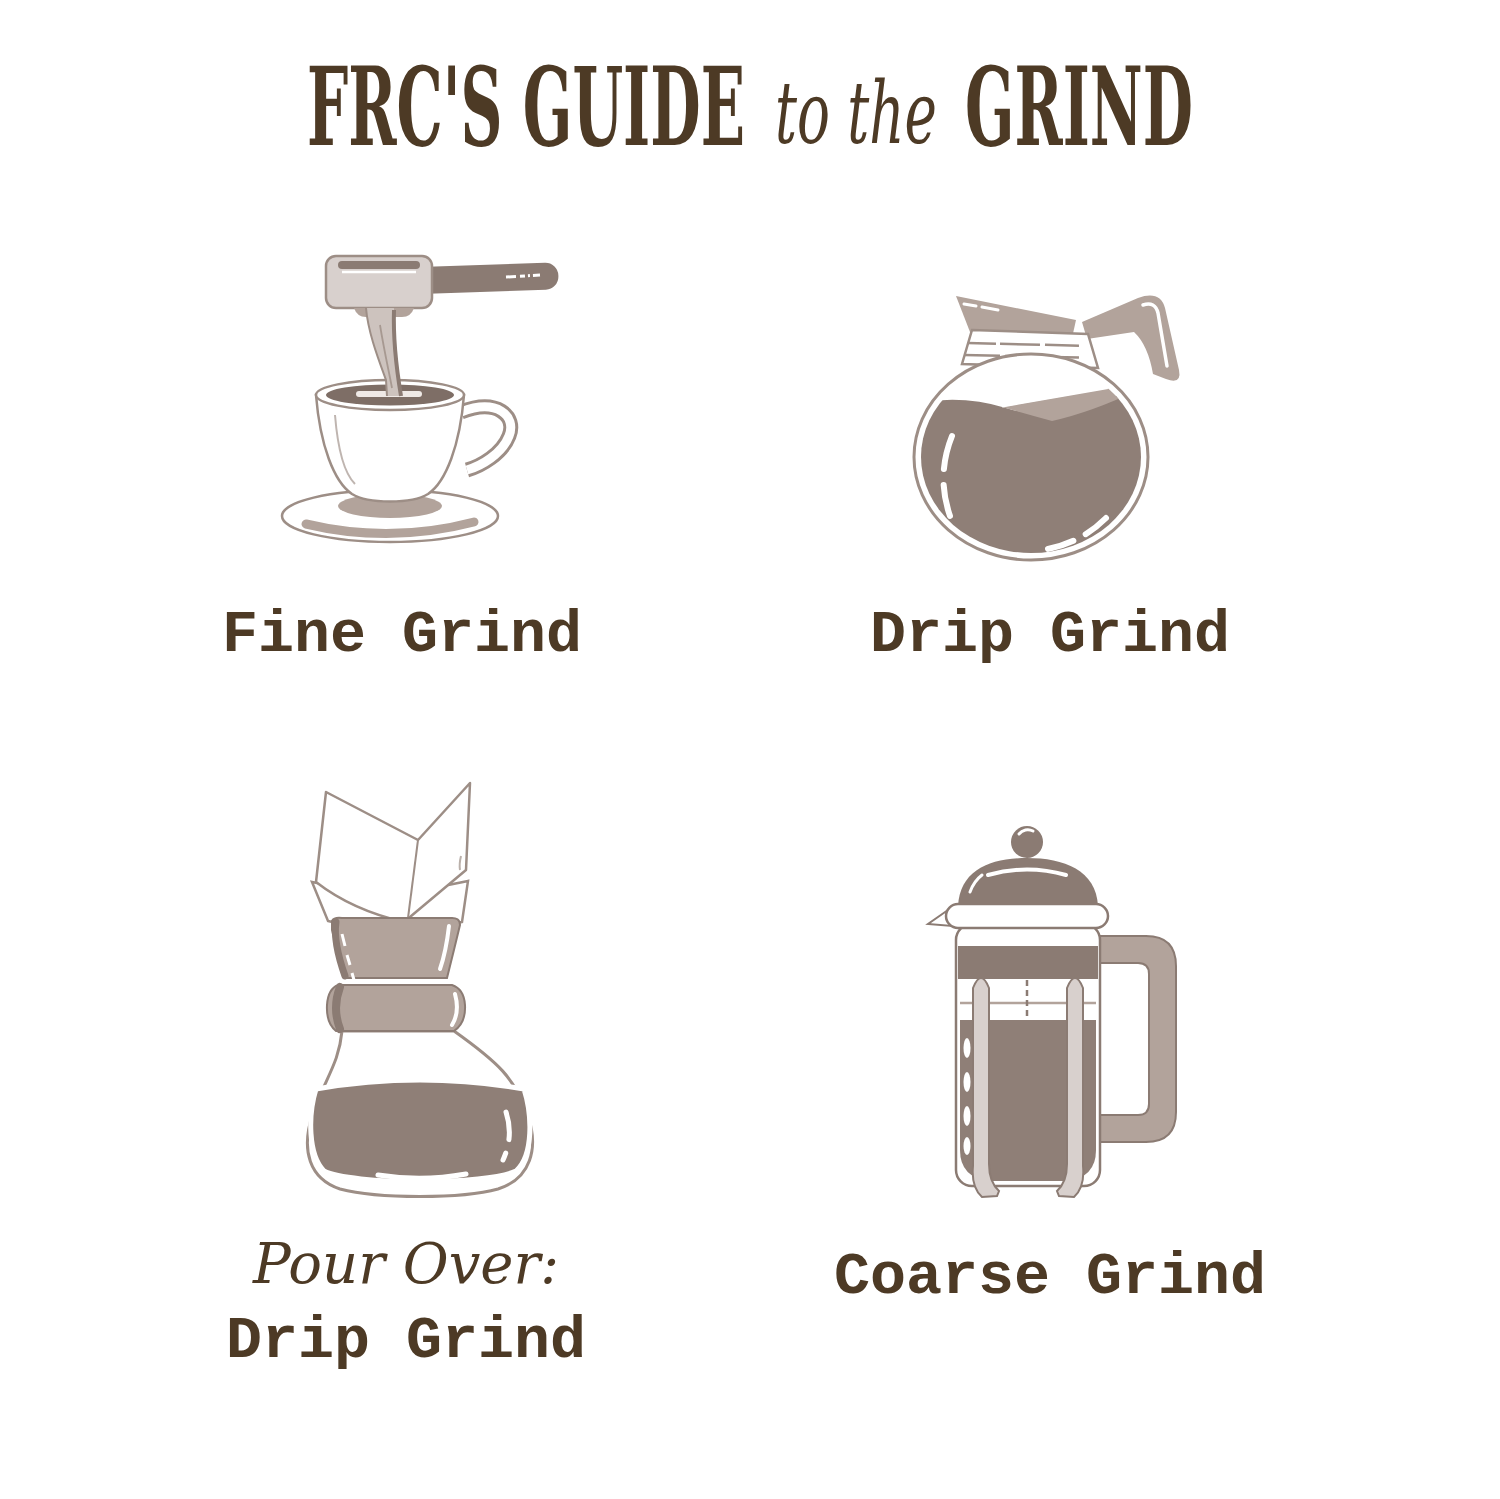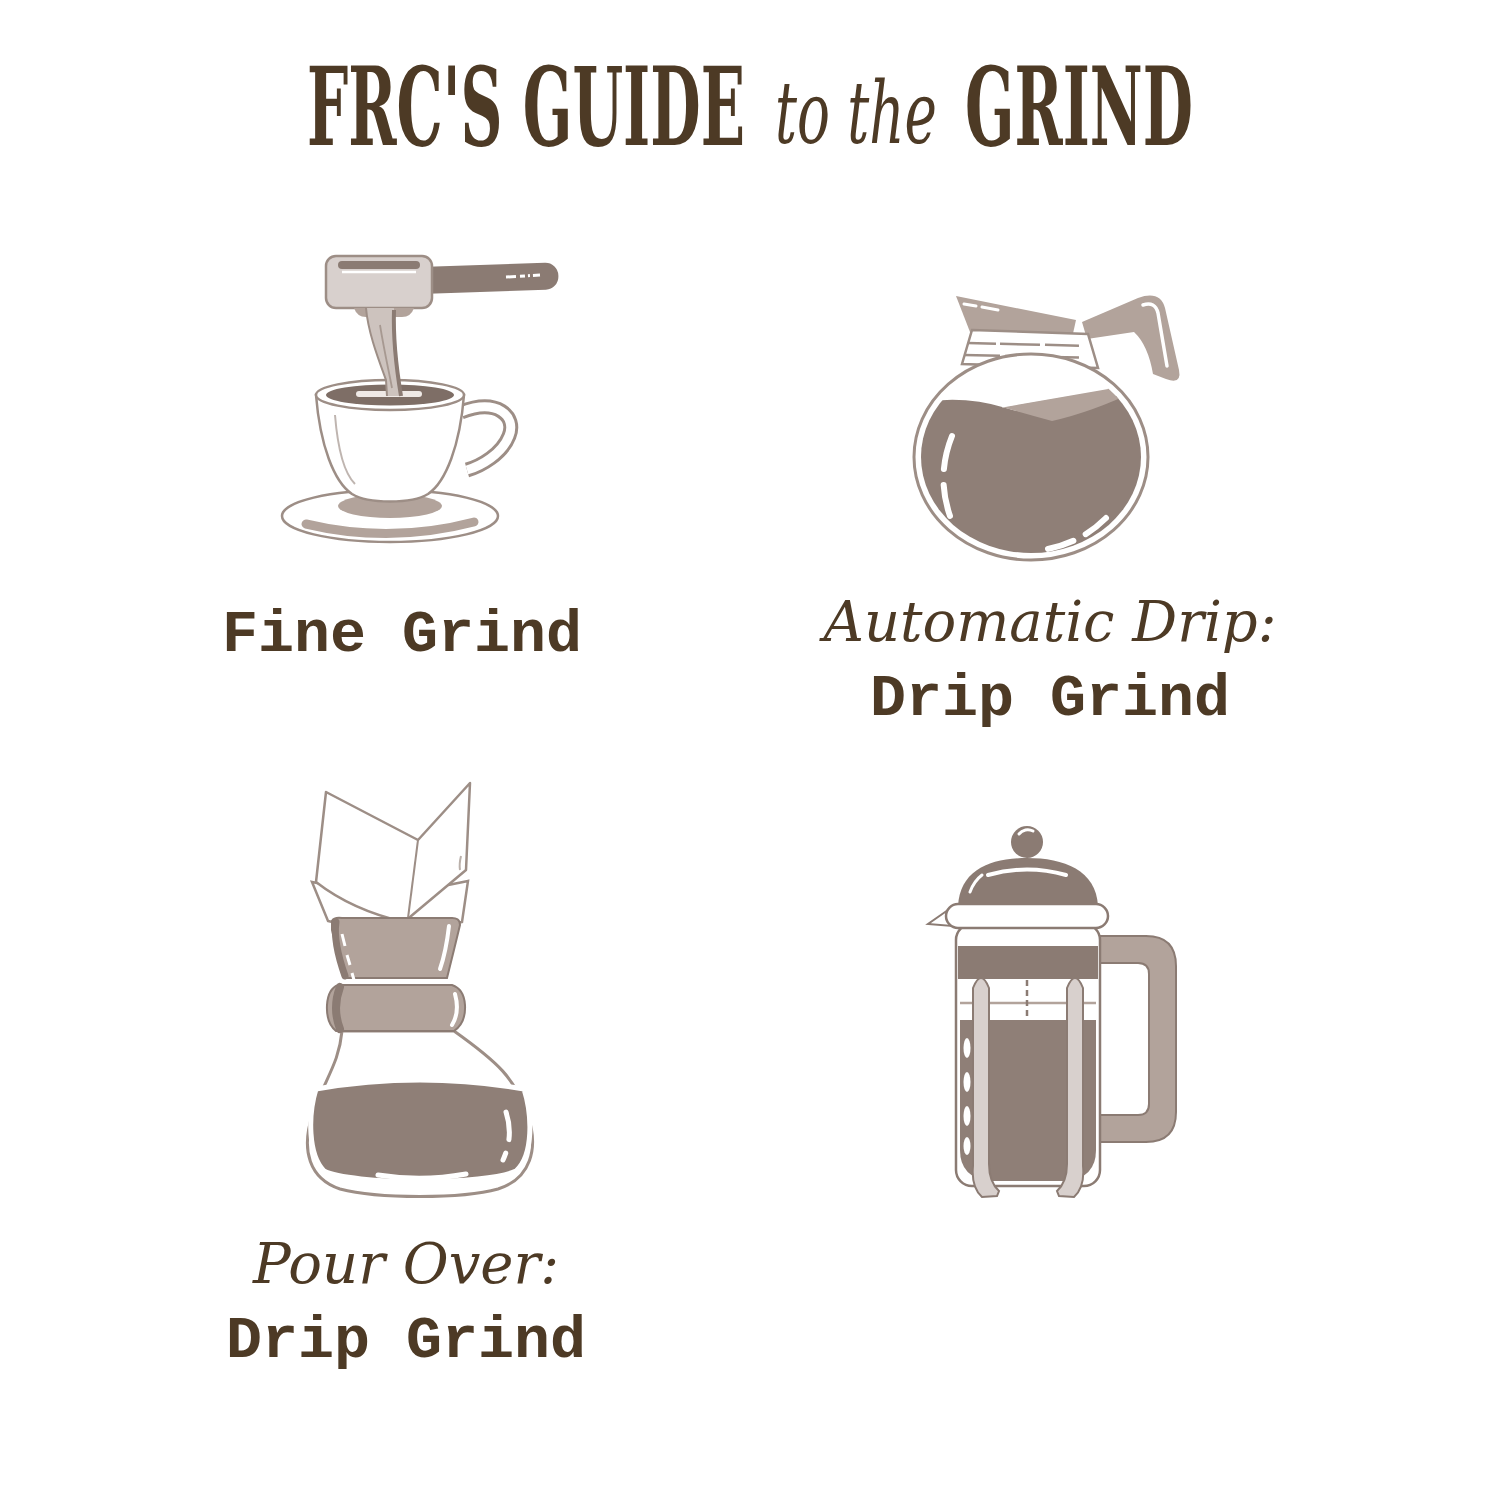--- a/index.html
+++ b/index.html
@@ -97,21 +97,20 @@
         <g clip-path="url(#carafeClip)">
           <path d="M24,124 Q70,114 116,128 Q162,144 236,112 L256,106 L256,280 L24,280 Z" class="f-coffee"></path>
           <path d="M112,127 L242,104 Q254,102 248,110 Q202,132 162,141 Q136,134 112,127 Z" class="f-mid"></path>
           <path d="M112,126 L244,103" class="s-white" stroke-width="3" fill="none"></path>
           <path d="M62,156 Q46,196 60,236" class="s-white" stroke-width="6" fill="none" stroke-dasharray="34 16 44" stroke-linecap="round"></path>
           <path d="M216,238 Q192,262 158,269" class="s-white" stroke-width="6" fill="none" stroke-dasharray="26 14 40" stroke-linecap="round"></path>
         </g>
       </g>
     </svg>
     <div class="label" style="left:678px;top:590px">
-      <div class="method">Automatic Drip:</div>
       <div class="grind">Drip Grind</div>
     </div>
   </section>
 
   <section>
     <svg class="icon" style="left:282px;top:772px" width="276" height="436" viewBox="0 0 276 436">
       <g>
         <path d="M60,259 C57,291 44,305 31,341 C18,379 28,407 58,417 C96,427 180,427 216,417 C248,407 258,377 245,341 C232,306 217,291 172,259 Z" class="f-white s-out" stroke-width="3"></path>
         <path d="M34,317 Q138,299 242,317 C250,342 252,383 234,399 C206,413 68,413 42,399 C26,383 26,343 34,317 Z" class="f-coffee" stroke="#ffffff" stroke-width="5"></path>
         <path d="M224,340 Q232,364 221,388" class="s-white" stroke-width="5" fill="none" stroke-dasharray="28 14 26" stroke-linecap="round"></path>
@@ -163,16 +162,17 @@
         <path d="M58,86 C60,50 90,38 127,38 C164,38 196,50 198,86 Z" class="f-dark"></path>
         <path d="M88,55 Q127,44 166,55" class="s-white" stroke-width="4" fill="none" stroke-linecap="round"></path>
         <path d="M70,72 Q74,61 82,55" class="s-white" stroke-width="3" fill="none" stroke-linecap="round"></path>
         <path d="M48,90 L28,104 L52,106 Z" class="f-white s-dark" stroke-width="2"></path>
         <rect x="46" y="84" width="162" height="24" rx="12" class="f-white s-dark" stroke-width="2.5"></rect>
         <circle cx="127" cy="22" r="16" class="f-dark"></circle>
         <path d="M119,14 A11,11 0 0,1 133,11" class="s-white" stroke-width="3" fill="none" stroke-linecap="round"></path>
       </g>
     </svg>
     <div class="label" style="left:678px;top:1232px">
+      <div class="grind">Coarse Grind</div>
     </div>
   </section>
 
 </div>
 
 </body></html>

